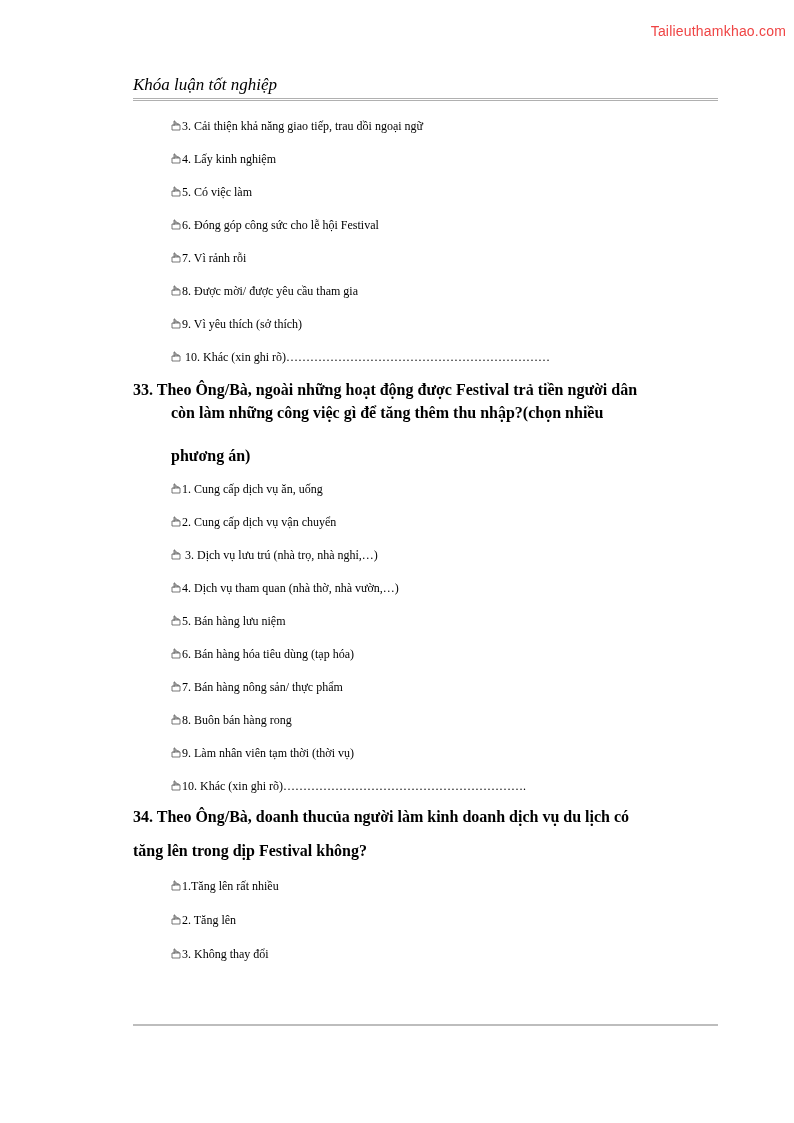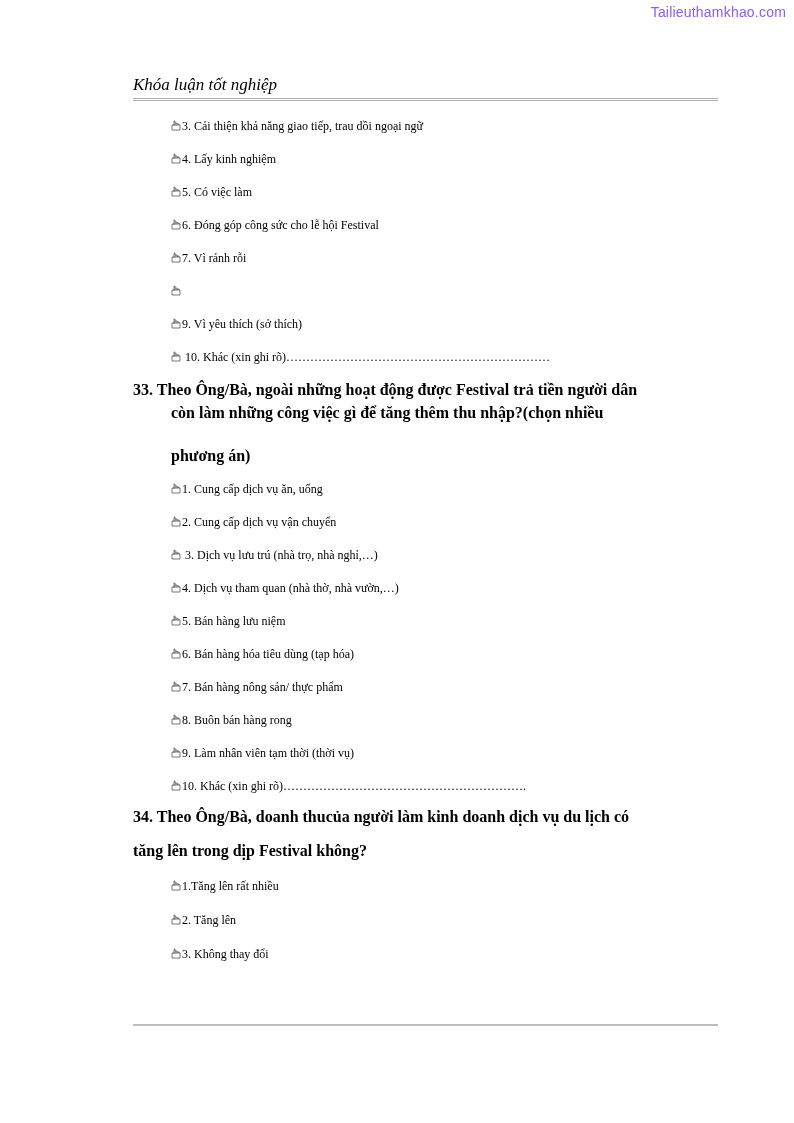--- a/index.html
+++ b/index.html
@@ -1,19 +1,19 @@
 <!DOCTYPE html>
 <html><head>
 <meta charset="utf-8">
 <style>
   html, body { margin: 0; padding: 0; background: #ffffff; }
   body { width: 794px; height: 1123px; position: relative; overflow: hidden;
          font-family: "Liberation Serif", "DejaVu Serif", serif; color: #000; }
-  .watermark { position: absolute; top: 4px; right: 8px; font-family: "Liberation Sans", sans-serif;
-               font-size: 14px; color: #8b5cf6; letter-spacing: 0.2px; }
+  .watermark { position: absolute; top: 23px; right: 8px; font-family: "Liberation Sans", sans-serif;
+               font-size: 14px; color: #ef4444; letter-spacing: 0.2px; }
   .header { position: absolute; left: 133px; top: 74px; width: 585px; }
   .header-title { font-style: italic; font-weight: normal; font-size: 17px; line-height: 22px; }
   .header-rule { position: absolute; left: 0; top: 24px; width: 585px; height: 0;
                  border-top: 1px solid #b0b0b0; border-bottom: 1px solid #b0b0b0; padding-top: 1px; }
   .content { position: absolute; left: 133px; top: 110px; width: 600px; }
   .opt { position: absolute; left: 38px; font-size: 12px; line-height: 20px; white-space: nowrap; }
   .box { display: inline-block; width: 10px; height: 11px; position: relative; margin-right: 1px; vertical-align: -1px; }
   .box svg { display: block; }
   .q { position: absolute; left: 0; font-size: 16px; font-weight: bold; line-height: 20px; white-space: nowrap; }
   .q.indent { left: 38px; }
@@ -43,21 +43,21 @@
           <path d="M3 1 L3 6 M3 1 L4 1 L4 5 M4 3 L6 3 L6 5 M6 4 L8 4 L8 5 M1 5 L1 10 L9 10 L9 5 L1 5" fill="none" stroke="#555" stroke-width="0.8"></path>
         </svg></span><span>5. Có việc làm</span></div>
   <div class="opt" style="top:105px"><span class="box"><svg width="10" height="11" viewBox="0 0 10 11">
           <path d="M3 1 L3 6 M3 1 L4 1 L4 5 M4 3 L6 3 L6 5 M6 4 L8 4 L8 5 M1 5 L1 10 L9 10 L9 5 L1 5" fill="none" stroke="#555" stroke-width="0.8"></path>
         </svg></span><span>6.  Đóng góp công sức cho lễ hội Festival</span></div>
   <div class="opt" style="top:138px"><span class="box"><svg width="10" height="11" viewBox="0 0 10 11">
           <path d="M3 1 L3 6 M3 1 L4 1 L4 5 M4 3 L6 3 L6 5 M6 4 L8 4 L8 5 M1 5 L1 10 L9 10 L9 5 L1 5" fill="none" stroke="#555" stroke-width="0.8"></path>
         </svg></span><span>7. Vì rảnh rỗi</span></div>
   <div class="opt" style="top:171px"><span class="box"><svg width="10" height="11" viewBox="0 0 10 11">
           <path d="M3 1 L3 6 M3 1 L4 1 L4 5 M4 3 L6 3 L6 5 M6 4 L8 4 L8 5 M1 5 L1 10 L9 10 L9 5 L1 5" fill="none" stroke="#555" stroke-width="0.8"></path>
-        </svg></span></div>
+        </svg></span><span>8. Được mời/ được yêu cầu tham gia</span></div>
   <div class="opt" style="top:204px"><span class="box"><svg width="10" height="11" viewBox="0 0 10 11">
           <path d="M3 1 L3 6 M3 1 L4 1 L4 5 M4 3 L6 3 L6 5 M6 4 L8 4 L8 5 M1 5 L1 10 L9 10 L9 5 L1 5" fill="none" stroke="#555" stroke-width="0.8"></path>
         </svg></span><span>9. Vì yêu thích (sở thích)</span></div>
   <div class="opt" style="top:237px"><span class="box"><svg width="10" height="11" viewBox="0 0 10 11">
           <path d="M3 1 L3 6 M3 1 L4 1 L4 5 M4 3 L6 3 L6 5 M6 4 L8 4 L8 5 M1 5 L1 10 L9 10 L9 5 L1 5" fill="none" stroke="#555" stroke-width="0.8"></path>
         </svg></span><span> 10. Khác (xin ghi rõ)…………………………………………………………</span></div>
 
   <div class="q" style="top:270px">33.  Theo Ông/Bà, ngoài những hoạt động được Festival trả tiền người dân</div>
   <div class="q indent" style="top:293px">còn làm những công việc gì để tăng thêm thu nhập?(chọn nhiều</div>
   <div class="q indent" style="top:336px">phương án)</div>

